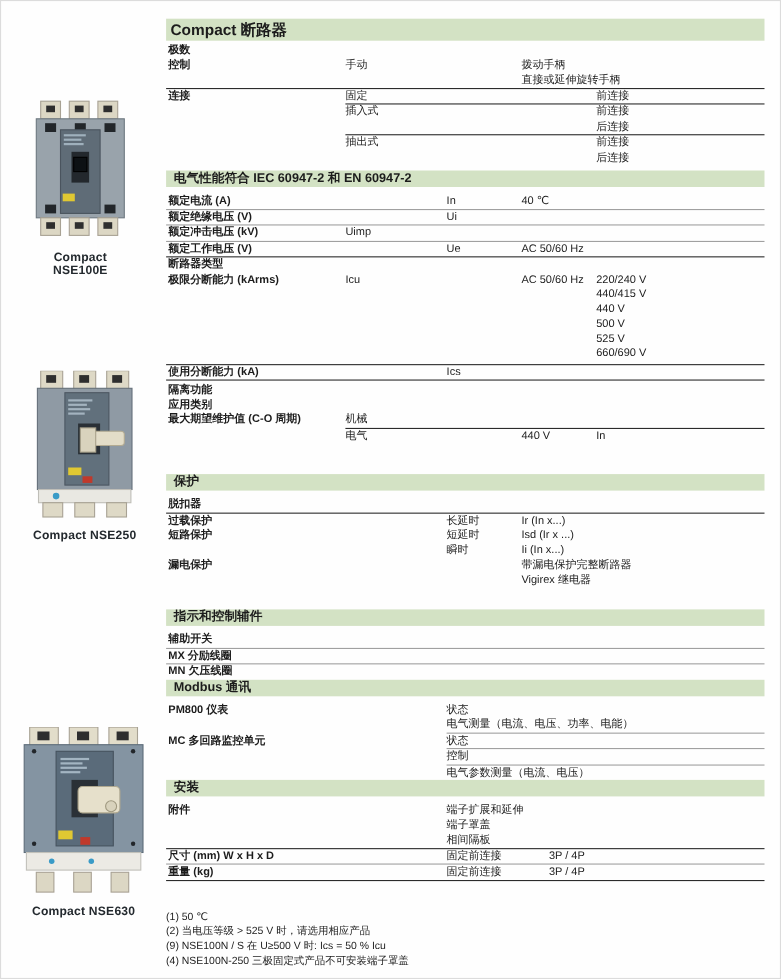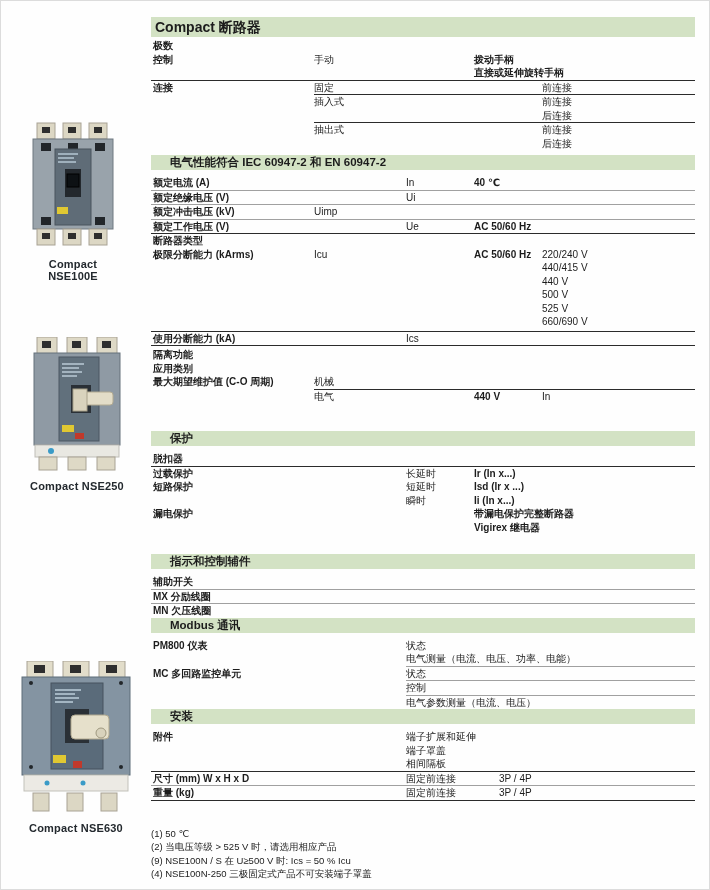--- a/index.html
+++ b/index.html
@@ -8,46 +8,46 @@
     font-family:"Liberation Sans","DejaVu Sans",sans-serif;color:#1c1c1c;
     border:1px solid #dcdcdc;box-sizing:border-box;overflow:hidden;
   }
   
   .product{position:absolute;text-align:center;}
   .product .cap{font-size:11px;font-weight:bold;color:#23292e;margin-top:5px;letter-spacing:0.2px;}
   
   .content{position:absolute;left:150px;top:16px;width:544px;}
   .bar{background:#d3e2c4;font-weight:bold;}
   .bar.h1{font-size:14px;line-height:16px;padding:2px 4px 2px 4px;margin-bottom:2px;}
-  .bar.h2{font-size:11.5px;line-height:13px;padding:1px 0 1px 19px;margin-bottom:6px;}
+  .bar.h2{font-size:11.5px;line-height:13px;padding:1px 0 1px 7px;margin-bottom:6px;}
   .row{position:relative;height:13.5px;font-size:10px;line-height:13px;white-space:nowrap;}
   .row span{position:absolute;top:0;}
   .c1{left:2px;font-weight:bold;}
   .c2{left:163px;}
   .c3{left:255px;}
-  .c4{left:323px;font-weight:bold;}
+  .c4{left:323px;}
   .c45{left:348px;}
   .c5{left:391px;}
   .ln{height:0;border-top:1px solid #a0a0a0;}
   .ln.dk{border-top:1px solid #2b2b2b;}
   .ln.f2{margin-left:163px;}
   .ln.f3{margin-left:255px;}
   .mt2{margin-top:2px;}
   .mb2{margin-bottom:2px;}
   .sect-gap-lg{margin-top:28px;}
   .sect-gap-md{margin-top:20px;}
   .sect-gap-sm{}
   .foot{margin-top:26px;font-size:9.5px;line-height:13.5px;color:#222;}
 </style>
 </head>
 <body>
 
 <div class="page">
 
-  <div class="product" style="left:26px;top:118px;width:92px;text-align:center;">
+  <div class="product" style="left:26px;top:87px;width:92px;text-align:center;">
     <svg width="88" height="130" viewBox="0 0 88 130">
       <rect x="8" y="4" width="18" height="16" fill="#dcd7c4" stroke="#a8a294"></rect>
       <rect x="34" y="4" width="18" height="16" fill="#dcd7c4" stroke="#a8a294"></rect>
       <rect x="60" y="4" width="18" height="16" fill="#dcd7c4" stroke="#a8a294"></rect>
       <rect x="13" y="8" width="8" height="6" fill="#2e2e2e"></rect>
         <rect x="39" y="8" width="8" height="6" fill="#2e2e2e"></rect>
         <rect x="65" y="8" width="8" height="6" fill="#2e2e2e"></rect>
       <rect x="4" y="20" width="80" height="90" fill="#99a3ab" stroke="#6e7880"></rect>
       <rect x="12" y="24" width="10" height="8" fill="#22262a"></rect>
         <rect x="39" y="24" width="10" height="8" fill="#22262a"></rect>

